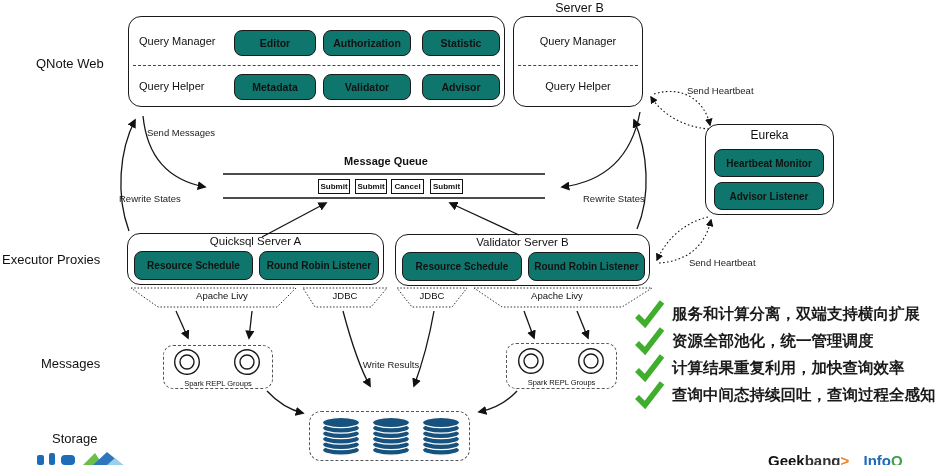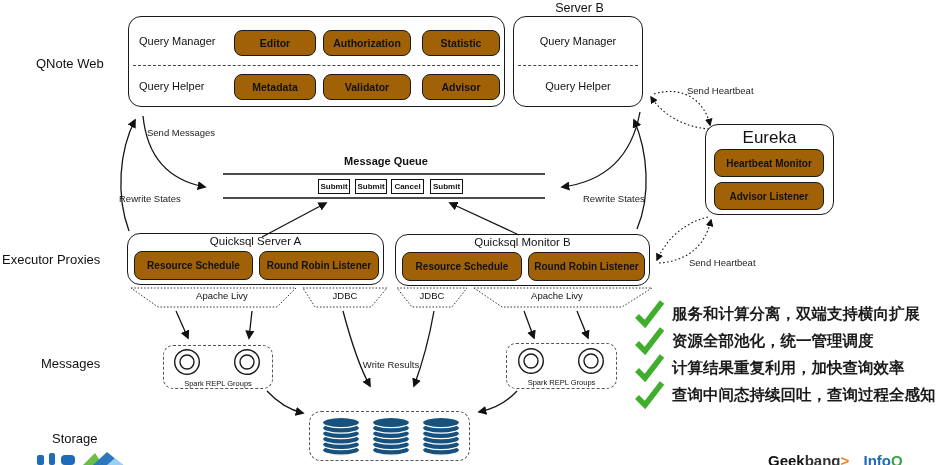--- a/index.html
+++ b/index.html
@@ -5,21 +5,21 @@
   html,body{margin:0;padding:0;background:#fff;}
   .stage{position:relative;width:949px;height:465px;background:#fff;overflow:hidden;
          font-family:"Liberation Sans","DejaVu Sans",sans-serif;color:#111;}
   .lbl{position:absolute;display:flex;align-items:center;white-space:nowrap;}
   .ctr{justify-content:center;text-align:center;}
   .title{font-size:12.5px;height:16px;}
   .sec{font-size:13px;}
   .small{font-size:9.5px;color:#222;}
   .tiny{font-size:9.5px;}
   .rbox{position:absolute;border:1.4px solid #1a1a1a;border-radius:13px;background:#fff;box-sizing:border-box;}
-  .mod{position:absolute;border:1.4px solid #1a1a1a;border-radius:8px;background:#a16207;box-sizing:border-box;
+  .mod{position:absolute;border:1.4px solid #1a1a1a;border-radius:8px;background:#0f766e;box-sizing:border-box;
        display:flex;align-items:center;justify-content:center;font-size:10.5px;font-weight:600;}
   .rowlbl{position:absolute;display:flex;align-items:center;font-size:11px;}
   .divider{position:absolute;left:4px;right:4px;border-top:1px dashed #444;height:0;}
   .qitem{position:absolute;border:1.4px solid #111;background:#fff;box-sizing:border-box;
          display:flex;align-items:center;justify-content:center;font-size:8px;font-weight:700;}
   .dashbox{position:absolute;border:1.3px dashed #555;border-radius:10px;box-sizing:border-box;background:transparent;}
   .boxtitle{position:absolute;left:0;right:0;display:flex;justify-content:center;font-size:11.5px;}
   .feat{position:absolute;font-size:15.5px;font-weight:600;white-space:nowrap;color:#1a1a1a;}
   .footclip{position:absolute;overflow:hidden;white-space:nowrap;font-weight:700;}
 </style>
@@ -46,39 +46,39 @@
   </div>
 
   <div class="lbl ctr title" style="left:513px;top:0;width:133px;">Server B</div>
   <div class="rbox" style="left:513px;top:16px;width:130px;height:91px;">
     <div class="rowlbl ctr" style="left:0;right:0;top:0;height:48px;justify-content:center;">Query Manager</div>
     <div class="divider" style="top:48px;"></div>
     <div class="rowlbl ctr" style="left:0;right:0;top:48px;height:41px;justify-content:center;">Query Helper</div>
   </div>
 
   <div class="rbox" style="left:705px;top:124px;width:129px;height:91px;">
-    <div class="lbl ctr" style="left:0;right:0;top:3px;font-size:17px;justify-content:center;position:absolute;">Eureka</div>
+    <div class="lbl ctr" style="left:0;right:0;top:3px;font-size:12px;justify-content:center;position:absolute;">Eureka</div>
     <div class="mod" style="left:8px;top:24px;width:110px;height:28px;font-size:10px;">Heartbeat Monitor</div>
     <div class="mod" style="left:8px;top:57px;width:110px;height:28px;font-size:10px;">Advisor Listener</div>
   </div>
 
   <div class="lbl ctr" style="left:334px;top:155px;width:104px;font-size:11px;font-weight:700;">Message Queue</div>
   <div class="qitem" style="left:318px;top:179px;width:32px;height:15px;">Submit</div>
   <div class="qitem" style="left:355px;top:179px;width:32px;height:15px;">Submit</div>
   <div class="qitem" style="left:391px;top:179px;width:33px;height:15px;">Cancel</div>
   <div class="qitem" style="left:430px;top:179px;width:33px;height:15px;">Submit</div>
 
   <div class="rbox" style="left:127px;top:233px;width:257px;height:52px;">
     <div class="boxtitle" style="top:1px;">Quicksql Server A</div>
     <div class="mod" style="left:6px;top:17px;width:119px;height:29px;font-size:10px;">Resource Schedule</div>
     <div class="mod" style="left:131px;top:17px;width:120px;height:29px;font-size:10px;">Round Robin Listener</div>
   </div>
 
   <div class="rbox" style="left:395px;top:234px;width:255px;height:52px;">
-    <div class="boxtitle" style="top:1px;">Quicksql Monitor B</div>
+    <div class="boxtitle" style="top:1px;">Validator Server B</div>
     <div class="mod" style="left:6px;top:17px;width:120px;height:29px;font-size:10px;">Resource Schedule</div>
     <div class="mod" style="left:132px;top:17px;width:117px;height:29px;font-size:10px;">Round Robin Listener</div>
   </div>
 
   <div class="lbl ctr tiny" style="left:182px;top:290px;width:80px;">Apache Livy</div>
   <div class="lbl ctr tiny" style="left:325px;top:290px;width:40px;">JDBC</div>
   <div class="lbl ctr tiny" style="left:412px;top:290px;width:40px;">JDBC</div>
   <div class="lbl ctr tiny" style="left:517px;top:290px;width:80px;">Apache Livy</div>
 
   <div class="dashbox" style="left:163px;top:345px;width:110px;height:44px;">

